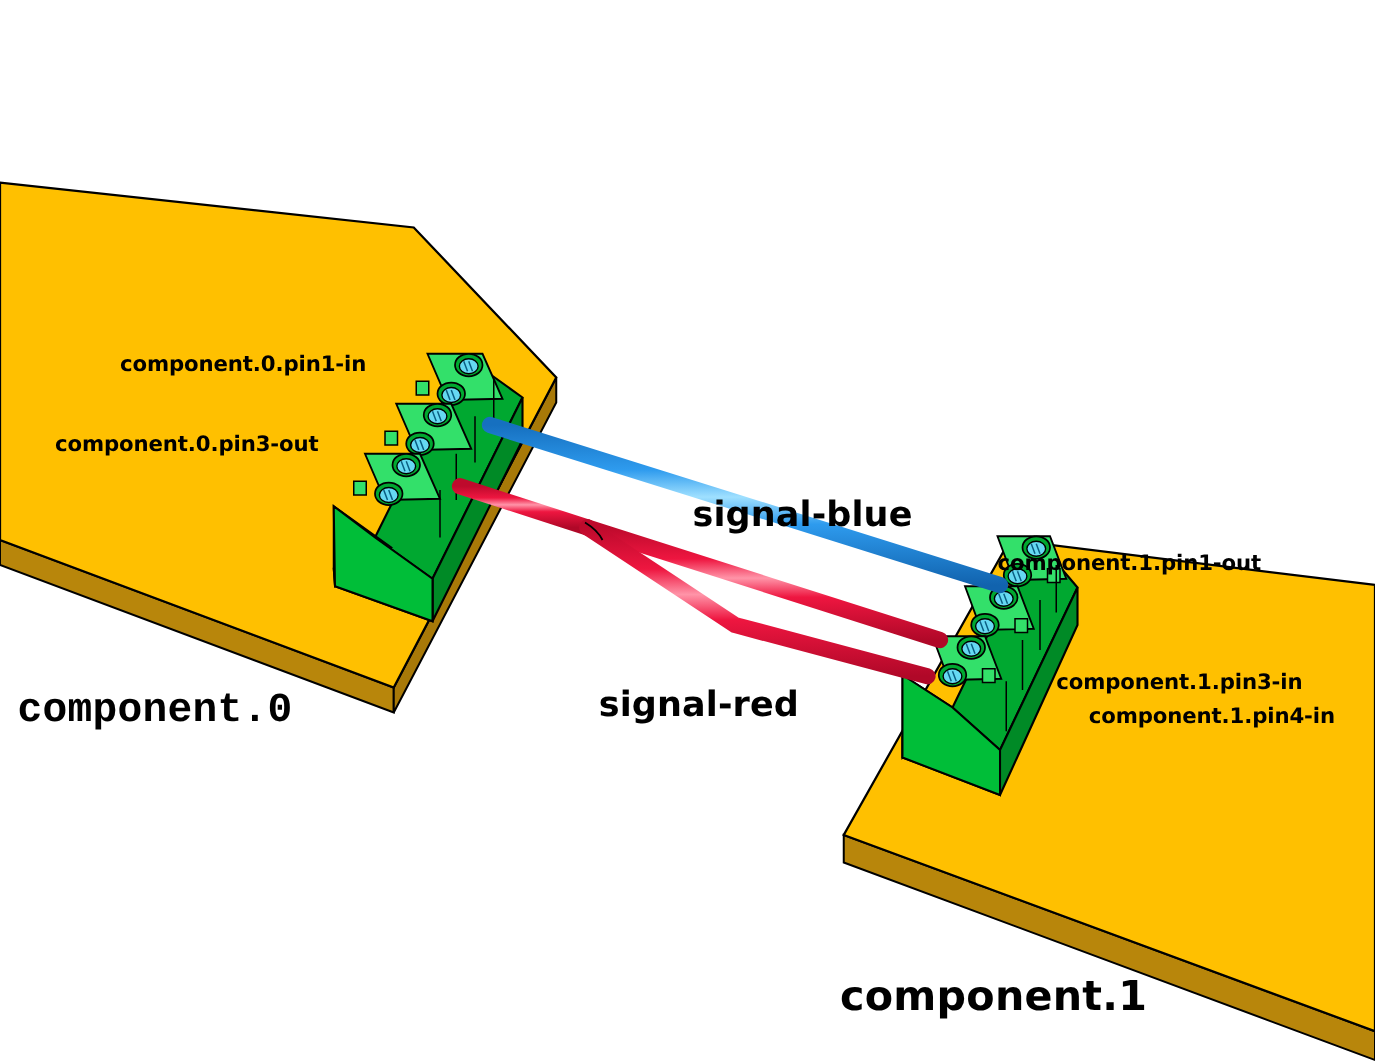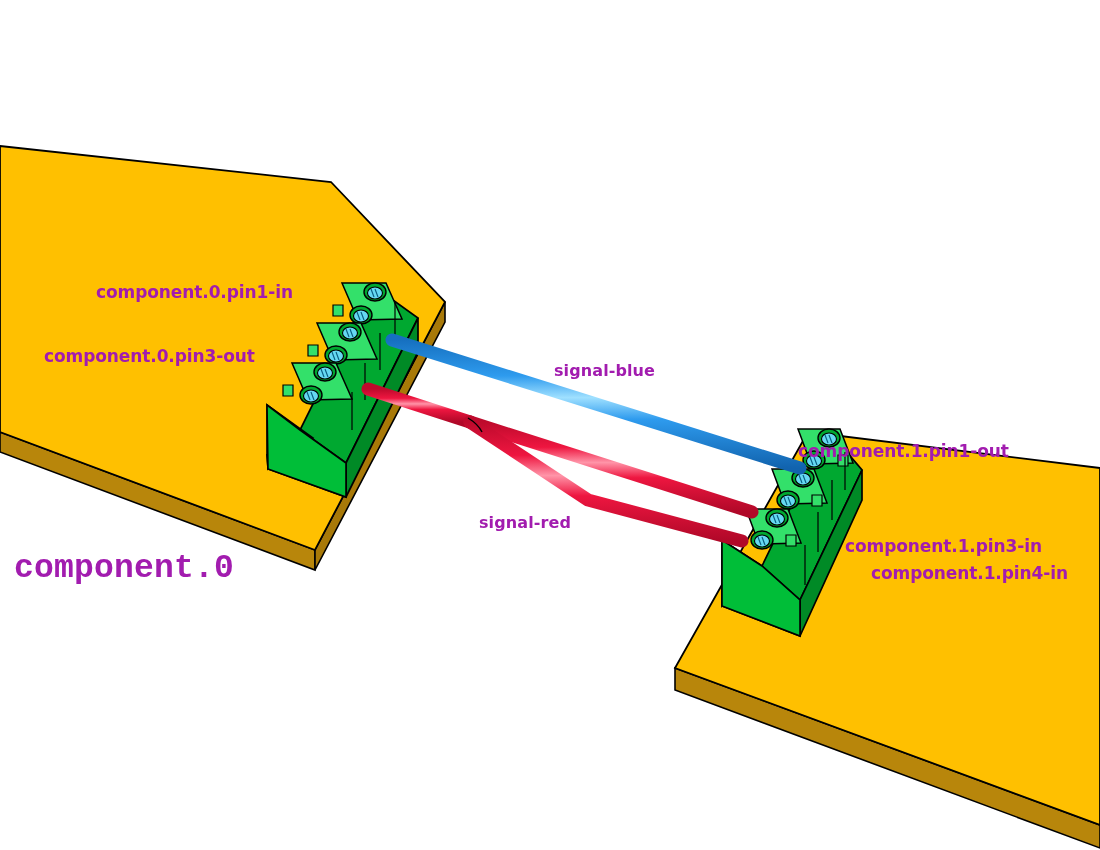--- a/index.html
+++ b/index.html
@@ -19,35 +19,36 @@
     position: absolute;
     left: 0;
     top: 0;
     width: 1100px;
     height: 850px;
   }
   .lbl {
     position: absolute;
     font-family: "DejaVu Sans", sans-serif;
     font-weight: bold;
-    color: #a21caf;
+    color: #000000;
     white-space: nowrap;
     line-height: 1;
   }
   .pin-label {
     font-size: 17px;
     letter-spacing: -0.1px;
   }
   .board-title {
     font-size: 33px;
     letter-spacing: 0.2px;
   }
   .signal-label {
-    font-size: 16px;
+    font-size: 28px;
     letter-spacing: 0.1px;
+    margin-top: 35px;
   }
   
   #lbl-c0-pin1  { left: 96px;  top: 284px; }
   #lbl-c0-pin3  { left: 44px;  top: 348px; }
   #lbl-c1-pin1  { left: 798px; top: 443px; text-align: right; }
   #lbl-c1-pin3  { left: 845px; top: 538px; }
   #lbl-c1-pin4  { left: 871px; top: 565px; }
   #lbl-sig-blue { left: 554px; top: 363px; }
   #lbl-sig-red  { left: 479px; top: 515px; text-align: right; }
   #lbl-title-0  { left: 14px;  top: 552px; font-family: Liberation Mono, monospace; }
@@ -251,14 +252,15 @@
   <div class="lbl pin-label" id="lbl-c1-pin3">component.1.pin3-in</div>
 
   <div class="lbl pin-label" id="lbl-c1-pin4">component.1.pin4-in</div>
 
   <div class="lbl signal-label" id="lbl-sig-blue">signal-blue</div>
 
   <div class="lbl signal-label" id="lbl-sig-red">signal-red</div>
 
   <div class="lbl board-title" id="lbl-title-0">component.0</div>
 
+  <div class="lbl board-title" id="lbl-title-1">component.1</div>
 
 </div>
 
 </body></html>

